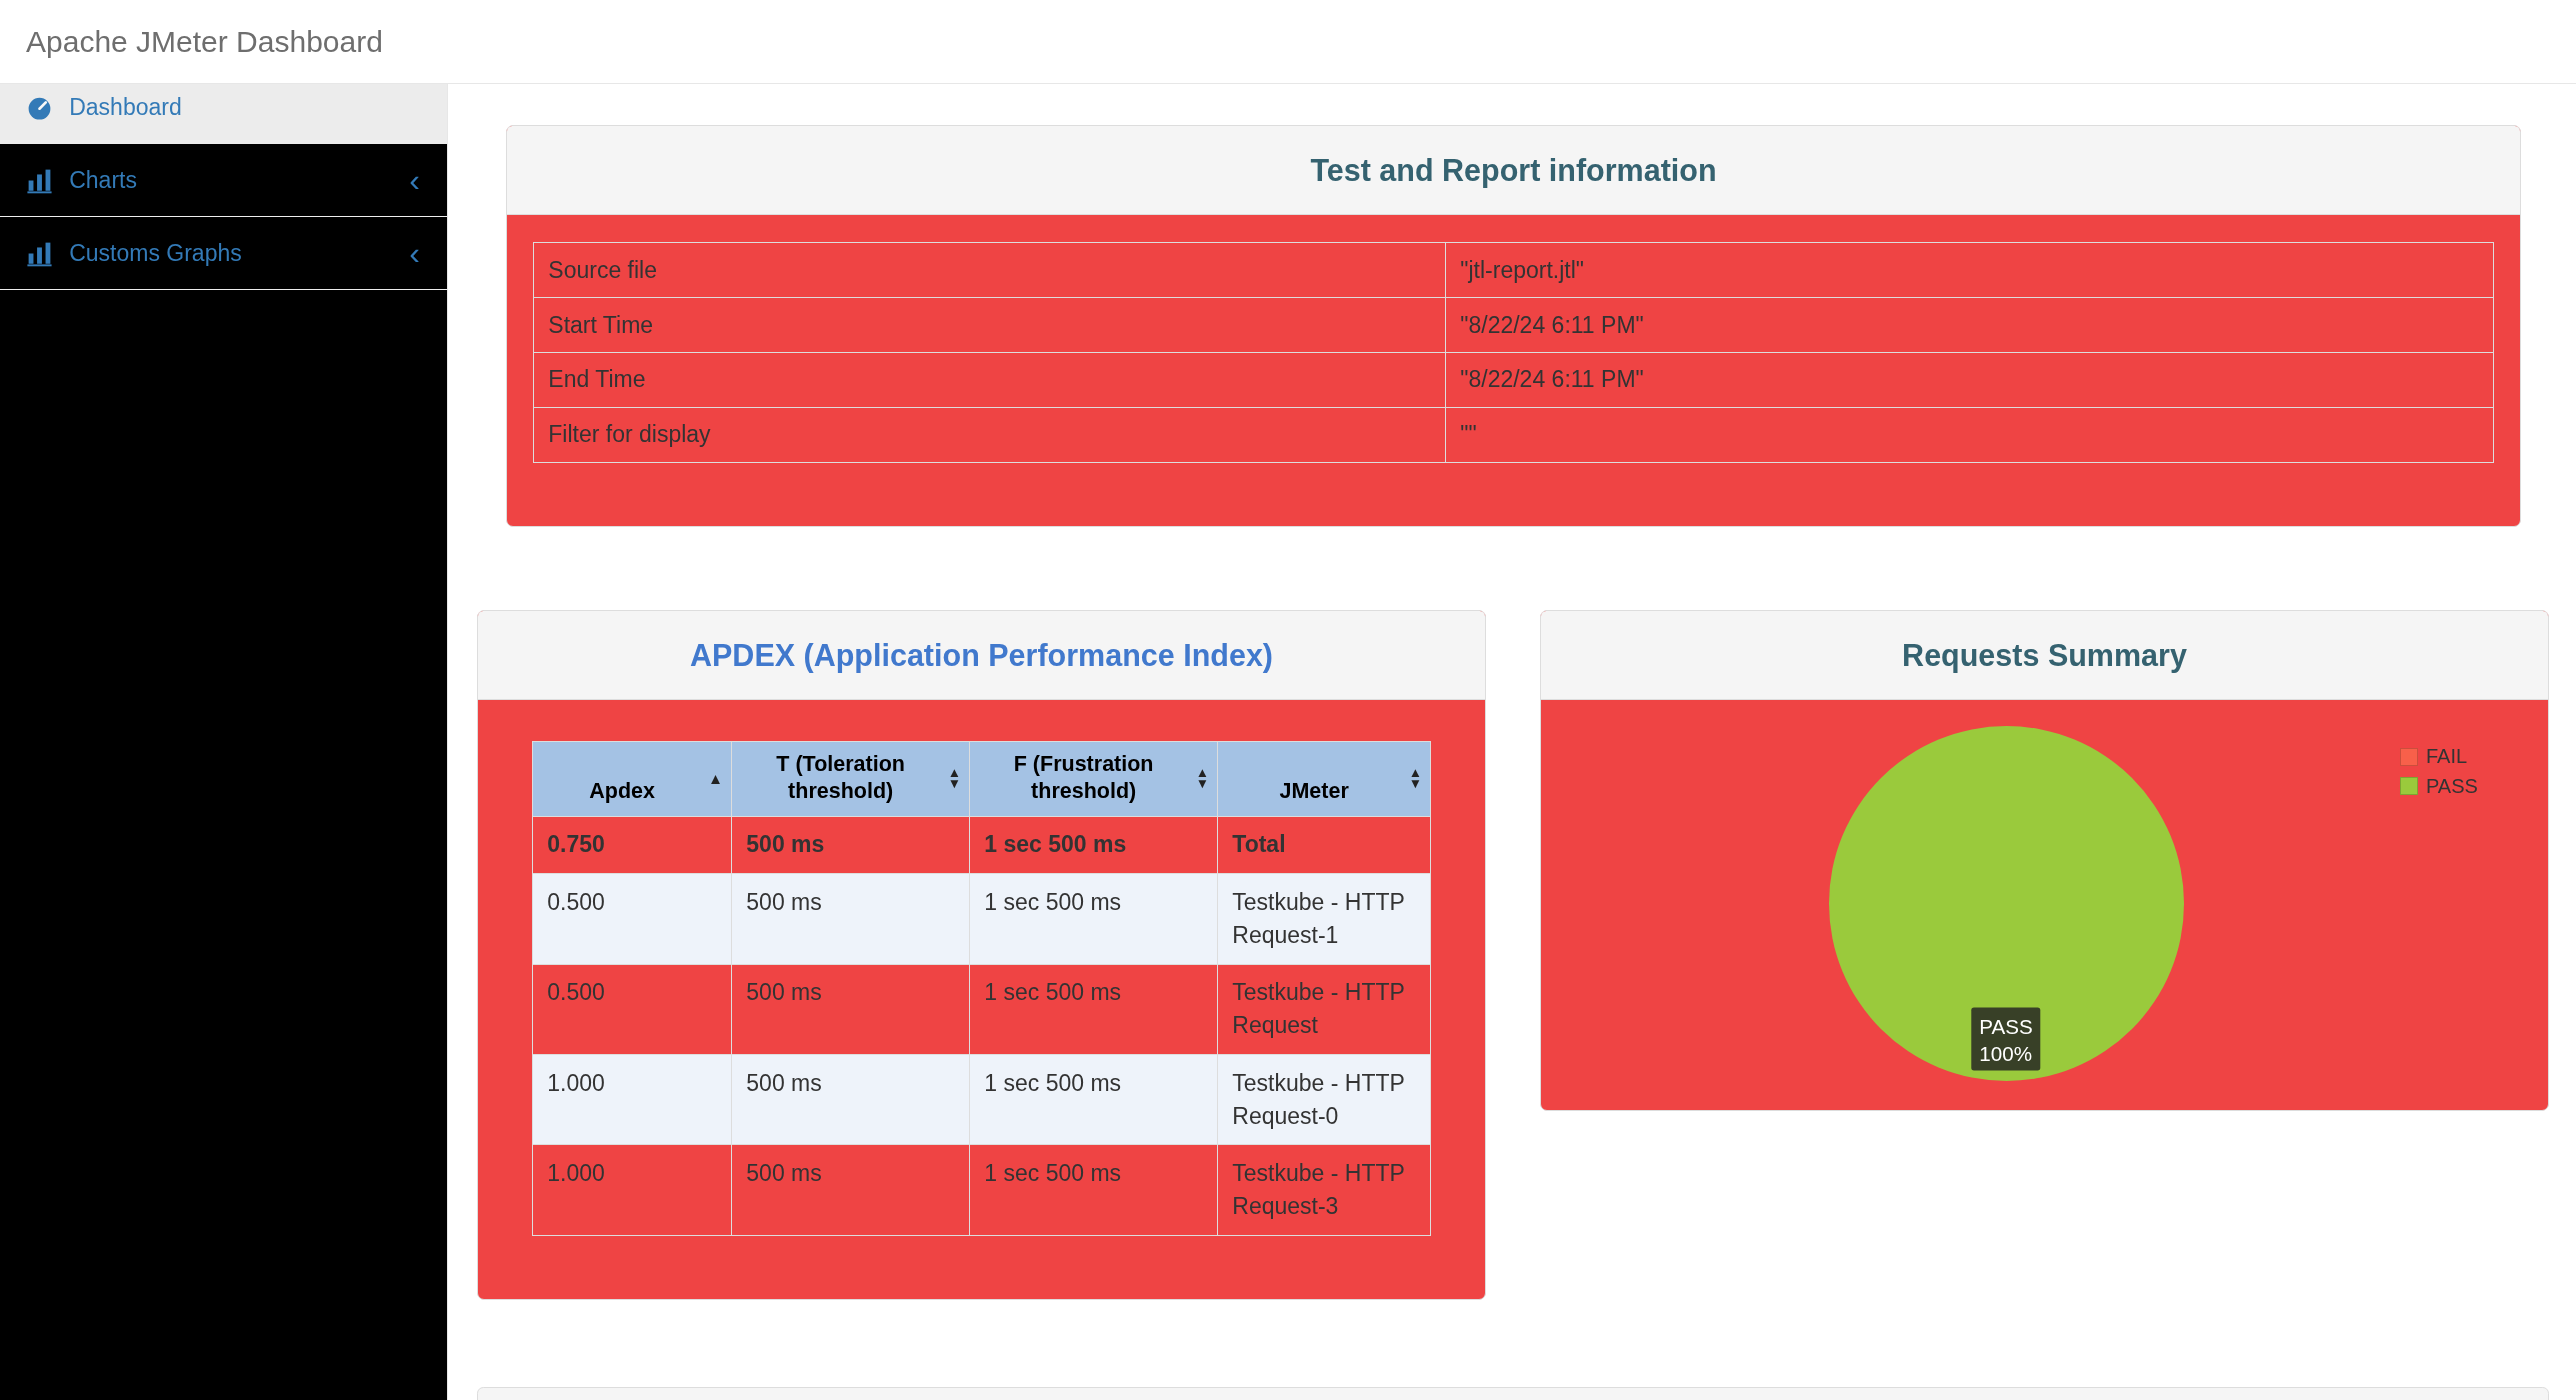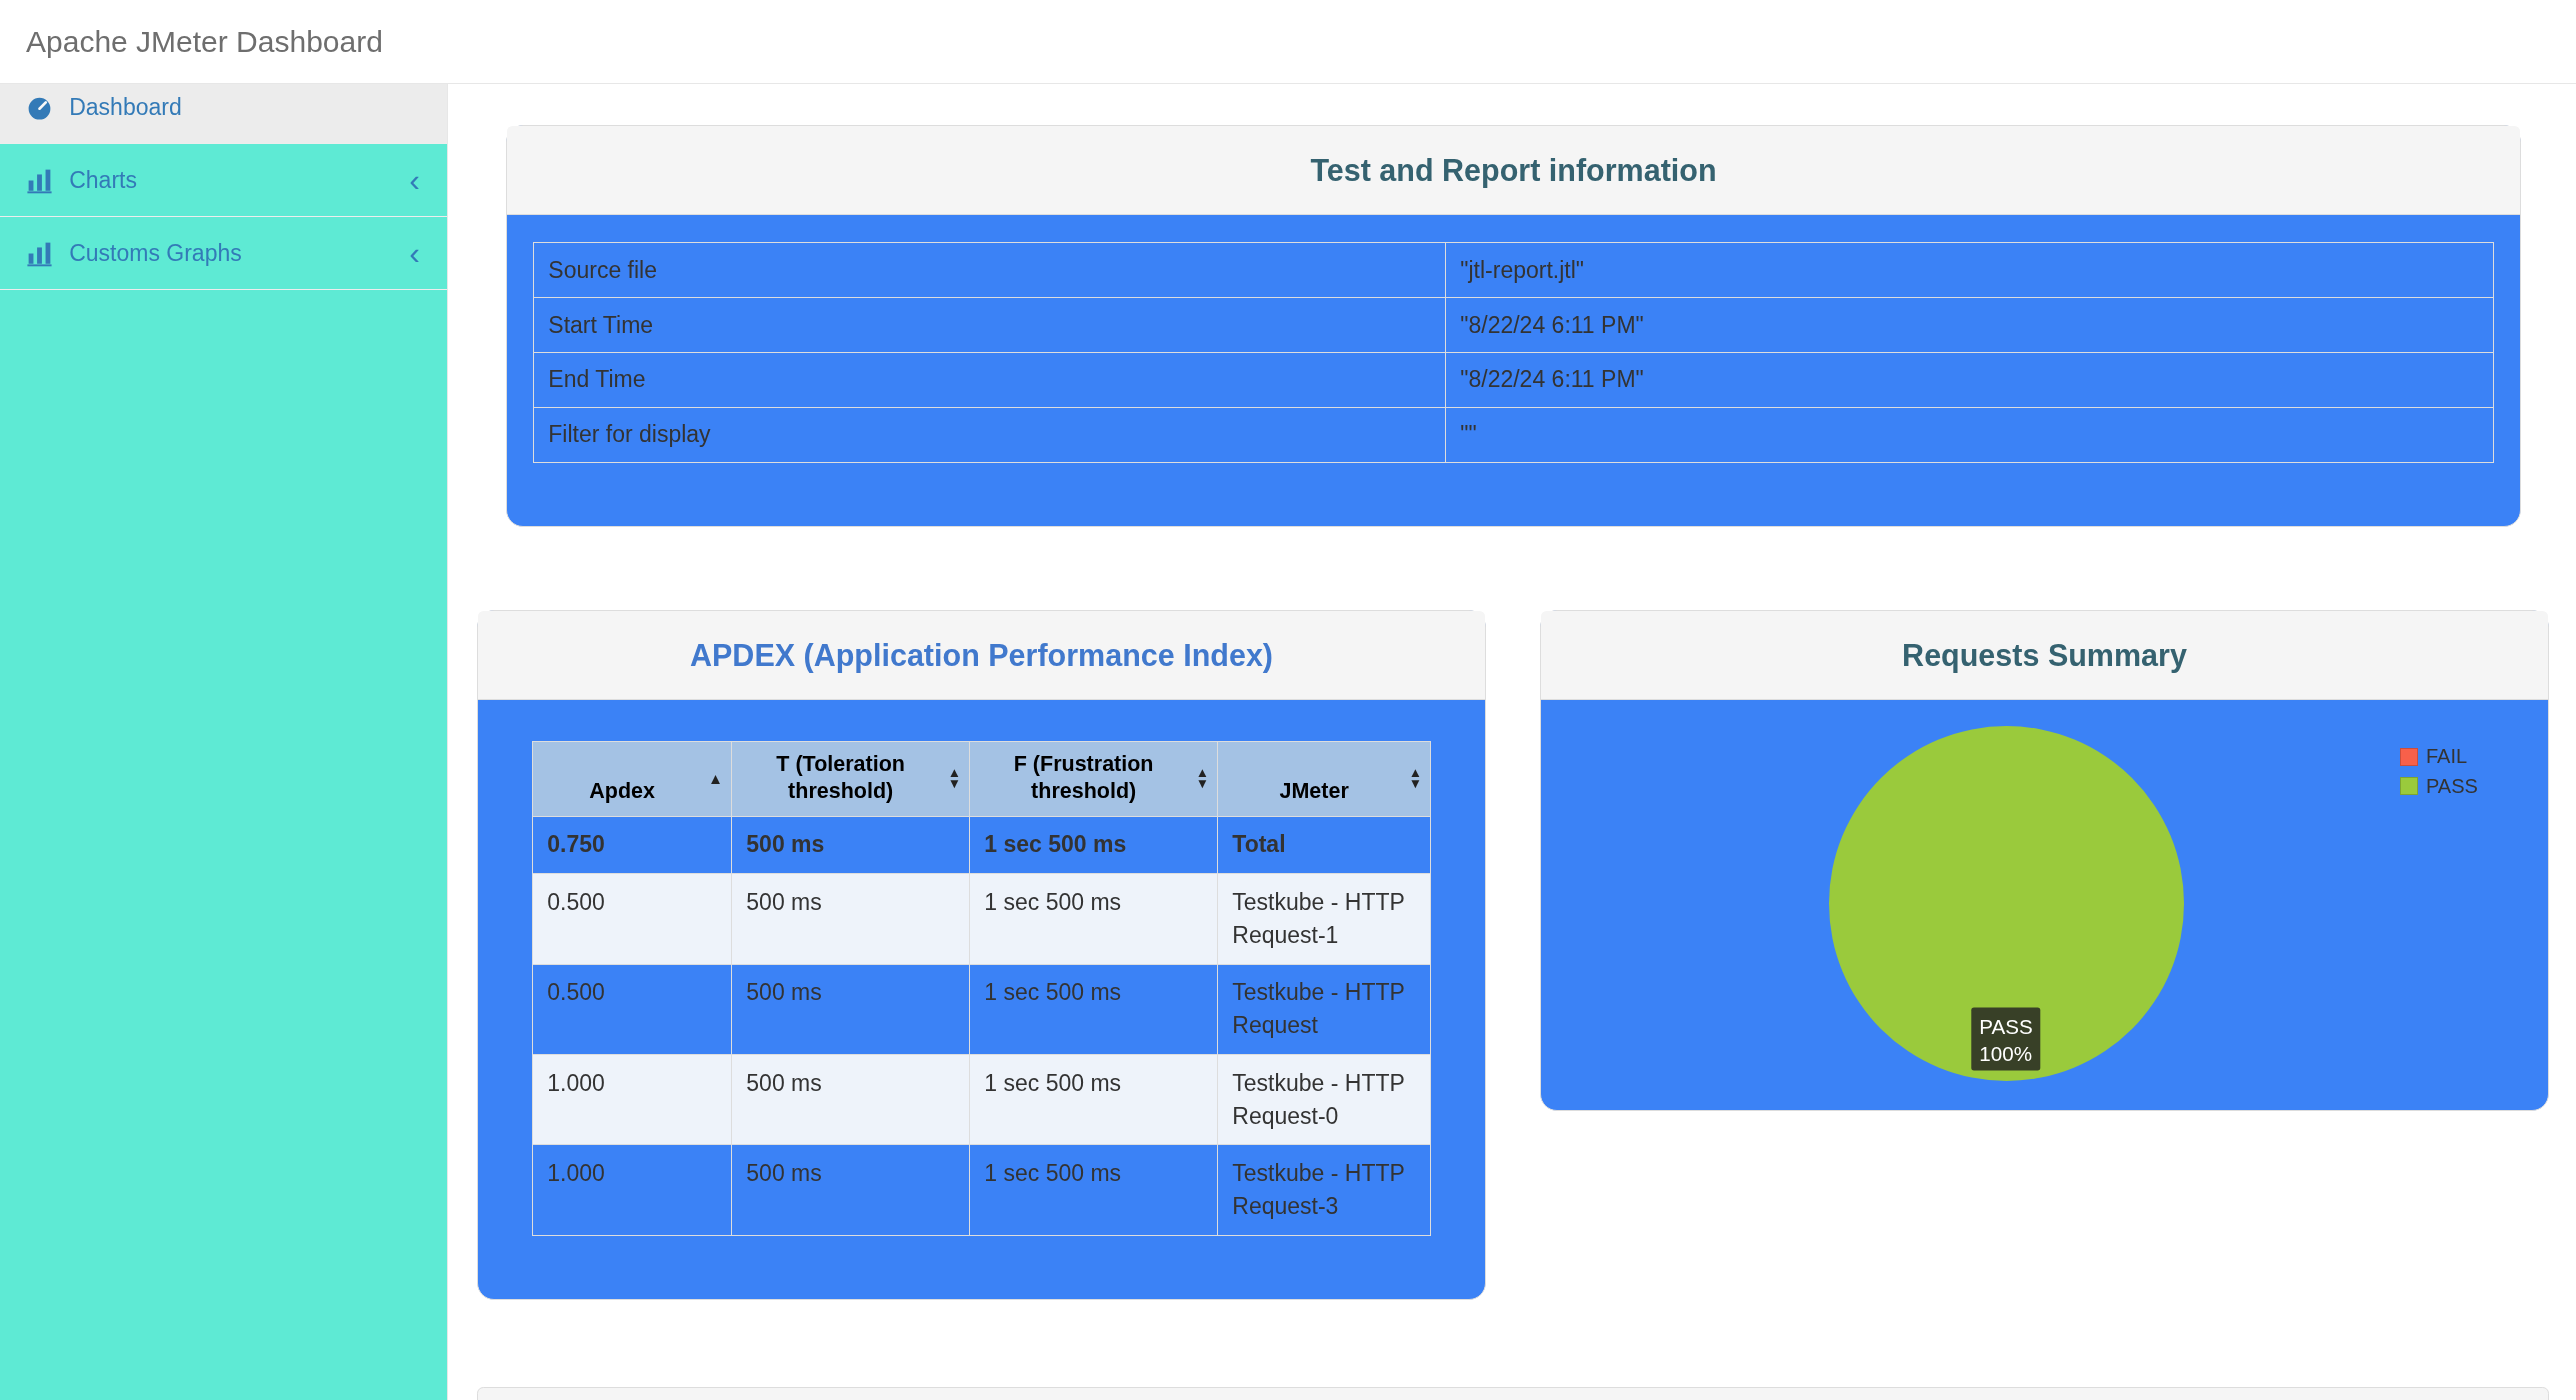--- a/index.html
+++ b/index.html
@@ -7,35 +7,35 @@
     font-family: "Liberation Sans", sans-serif; }
 
   
   .topbar { position: absolute; left: 0; top: 0; width: 2576px; height: 84px;
     background: #fff; border-bottom: 0.9px solid #e7e7e7; display: flex; align-items: center;
     padding-left: 26px; z-index: 5; }
   .brand { font-size: 30px; color: #6e6e6e; }
 
   
   .sidebar { position: absolute; left: 0; top: 71px; width: 448px; height: 1329px;
-    background: #5eead4; border-right: 0.9px solid #e7e7e7; }
+    background: #000000; border-right: 0.9px solid #e7e7e7; }
   .nav-item { height: 73px; display: flex; align-items: center; gap: 15.2px;
     padding: 0 27px 0 25px; color: #337ab7; font-size: 23px; cursor: pointer;
     border-bottom: 0.9px solid #ededed; }
   .nav-item.active { background: #ececec; }
   .nav-icon { width: 29px; height: 29px; display: inline-flex; flex: 0 0 auto; }
   .nav-icon svg { width: 29px; height: 29px; }
   .icon-fill { fill: #337ab7; }
   .chevron { margin-left: auto; font-size: 32px; line-height: 32px; color: #337ab7; }
 
   
   .main { position: absolute; left: 449px; top: 71px; width: 2127px; height: 1329px;
     background: #fff; }
 
-  .panel { position: absolute; background: #3b82f6; border: 0.9px solid #ddd; border-radius: 17px; }
+  .panel { position: absolute; background: #ef4444; border: 0.9px solid #ddd; border-radius: 7px; }
   .panel-heading { background: #f5f5f5; border-bottom: 0.9px solid #ddd;
     border-radius: 5.4px 5.4px 0 0; padding: 28px 13.4px; }
   .panel-title { font-size: 30.5px; line-height: 32px; font-weight: bold; text-align: center; }
   .title-teal { color: #356270; }
   .title-blue { color: #4179cd; }
 
   
   .panel-test { left: 57px; top: 54px; width: 2015px; height: 402px; }
   .panel-test .panel-body { padding: 27px 26px 0 26px; }
   .info-table { width: 100%; border-collapse: collapse; table-layout: fixed; }

